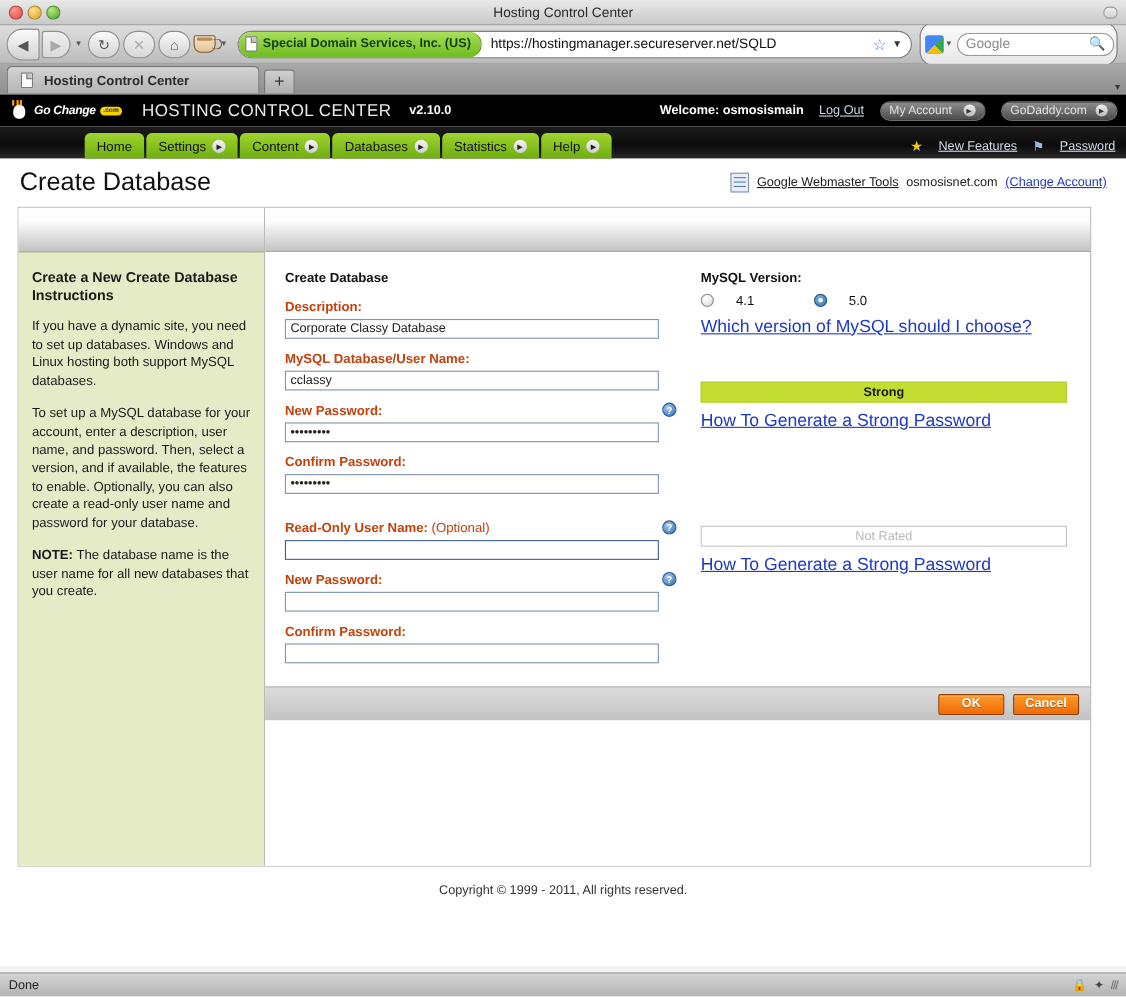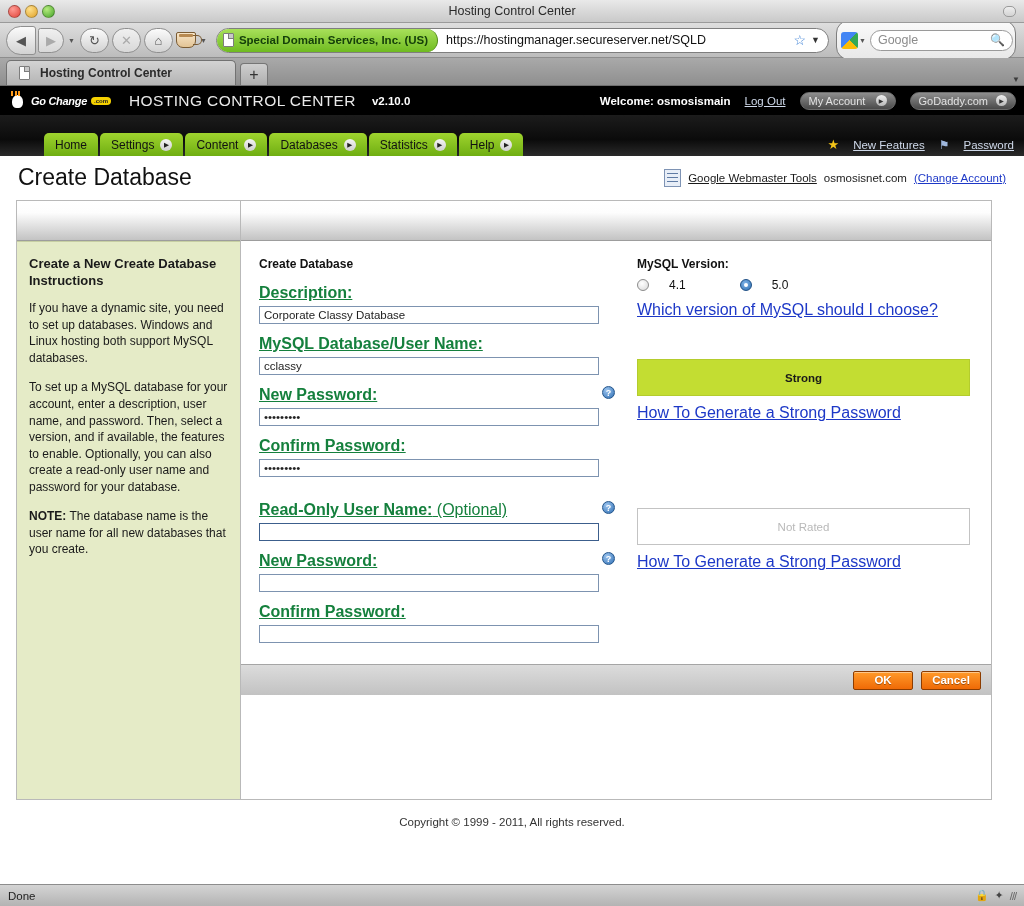--- a/index.html
+++ b/index.html
@@ -191,23 +191,23 @@
   }
   .pill-arrow {
     width:11px; height:11px; border-radius:50%;
     background: linear-gradient(#efefef,#b9b9b9);
     display:flex; align-items:center; justify-content:center;
     font-size:6px; color:#333;
   }
 
   
   .gd-nav {
-    height: 41px;
+    height: 29px;
     background: linear-gradient(#1c1c1c, #0b0b0b 60%, #2a2a2a);
-    display: flex; align-items: flex-end; padding-left: 44px;
+    display: flex; align-items: flex-end; padding-left: 77px;
     position: relative;
   }
   .navtab {
     height: 23px; padding: 0 11px; margin-right: 2px;
     background: linear-gradient(#9fd42e, #6fae12);
     border-radius: 5px 5px 0 0;
     display:flex; align-items:center; gap:6px;
     font-size: 12px; color:#111; font-weight: 500;
   }
   .nav-arrow {
@@ -270,21 +270,21 @@
   .instr-title { font-weight: bold; font-size: 13px; margin-bottom: 11px; line-height:1.28; }
   .instr-p { margin: 0 0 13px 0; }
   .instr-p b { font-weight: bold; }
 
   .form-area { flex:1; display:flex; padding: 16px 20px 10px 18px; }
   .form-left { width: 360px; }
   .form-right { flex:1; padding-left: 18px; }
 
   .sect-title { font-size: 12px; font-weight: bold; color:#111; margin-bottom: 13px; }
   .fld { margin-bottom: 11px; position: relative; }
-  .fld-label { font-size: 16px; font-weight:bold; color:#15803d; margin-bottom: 3px; display:block;text-decoration:underline; }
+  .fld-label { font-size: 12px; font-weight:bold; color:#c2410c; margin-bottom: 3px; display:block; }
   .fld-label .opt { font-weight: normal; }
   .txtin {
     width: 340px; height: 18px;
     border: 1px solid #7d93b0; background:#fff;
     font-size: 11.5px; color:#222;
     padding: 1px 4px; outline:none;
     font-family: "Liberation Sans", sans-serif;
   }
   .txtin.focused { border: 1px solid #3c5e8c; }
   .help-icon {
@@ -304,21 +304,21 @@
   .radio {
     width: 12px; height: 12px; border-radius: 50%;
     background: radial-gradient(circle at 40% 35%, #fff, #d8d8d8);
     border: 1px solid #8c8c8c;
     display:flex; align-items:center; justify-content:center;
   }
   .radio.checked { background: radial-gradient(circle at 40% 35%, #7fb3e8, #2e6fb0); border-color:#1d4f86; }
   .radio.checked::after { content:""; width:4px; height:4px; border-radius:50%; background:#fff; }
 
   .meter {
-    width: 333px; height: 37px;
+    width: 333px; height: 19px;
     border: 1px solid #c3c3c3;
     display:flex; align-items:center; justify-content:center;
     font-size: 11.5px; font-weight:bold; color:#1a1a1a;
     margin-bottom: 8px;
   }
   .meter.strong { background:#c3dd32; border-color:#b4cc2d; }
   .meter.notrated { background:#fff; color:#b9b9b9; font-weight: normal; }
   .meter-spacer-a { height: 40px; }
   .meter-spacer-b { height: 86px; }
 

